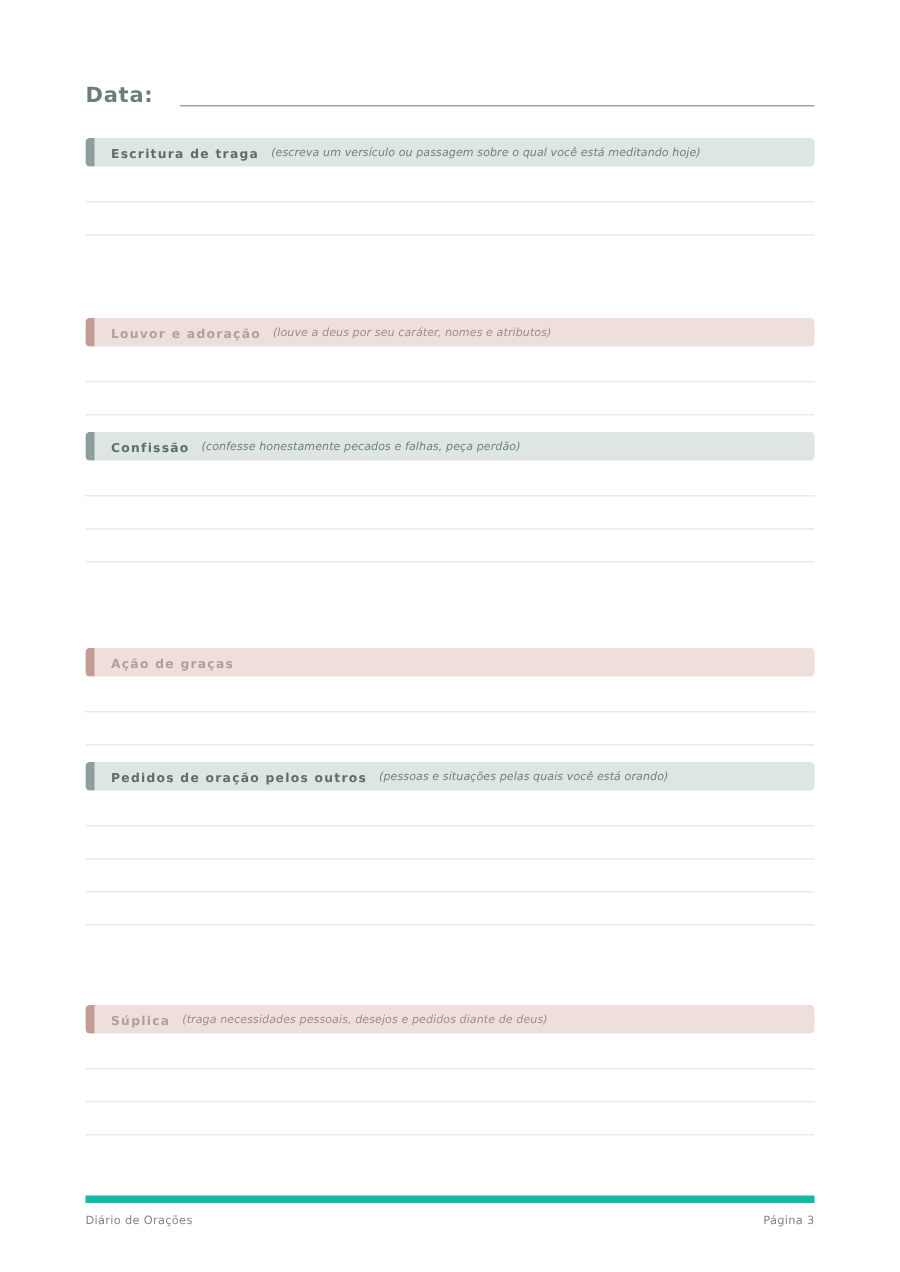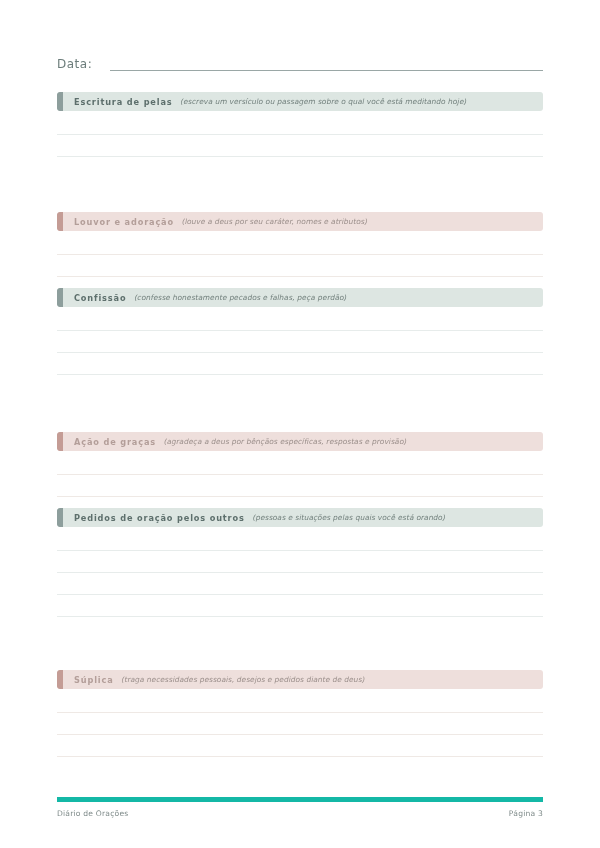--- a/index.html
+++ b/index.html
@@ -25,22 +25,22 @@
   
   .date-row {
     position: absolute;
     left: 57px;
     top: 58px;
     width: 486px;
     display: flex;
     align-items: flex-end;
   }
   .date-label {
-    font-size: 12px;
-    font-weight: normal;
+    font-size: 14px;
+    font-weight: bold;
     color: #6c7d7b;
     letter-spacing: 0.5px;
     line-height: 12px;
     padding-bottom: 1px;
     white-space: nowrap;
   }
   .date-field {
     flex: 1;
     margin-left: 18px;
     height: 13px;
@@ -132,21 +132,21 @@
 
   <div class="date-row">
     <span class="date-label">Data:</span>
     <span class="date-field" title=""></span>
   </div>
 
   <div id="sections-host">
       <div class="section theme-green" style="top: 92px;">
         <div class="sec-header">
           <span class="accent"></span>
-          <span class="sec-title">Escritura de pelas</span>
+          <span class="sec-title">Escritura de traga</span>
           <span class="sec-hint">(escreva um versículo ou passagem sobre o qual você está meditando hoje)</span>
         </div>
         <div class="lines">
           <div class="wline"></div>
           <div class="wline"></div>
         </div>
       </div>
       <div class="section theme-rose" style="top: 178px;">
         <div class="sec-header">
           <span class="accent"></span>
@@ -168,21 +168,20 @@
         <div class="lines">
           <div class="wline"></div>
           <div class="wline"></div>
           <div class="wline"></div>
         </div>
       </div>
       <div class="section theme-rose" style="top: 398px;">
         <div class="sec-header">
           <span class="accent"></span>
           <span class="sec-title">Ação de graças</span>
-          <span class="sec-hint">(agradeça a deus por bênçãos específicas, respostas e provisão)</span>
         </div>
         <div class="lines">
           <div class="wline"></div>
           <div class="wline"></div>
           <div class="wline"></div>
         </div>
       </div>
       <div class="section theme-green" style="top: 508px;">
         <div class="sec-header">
           <span class="accent"></span>

